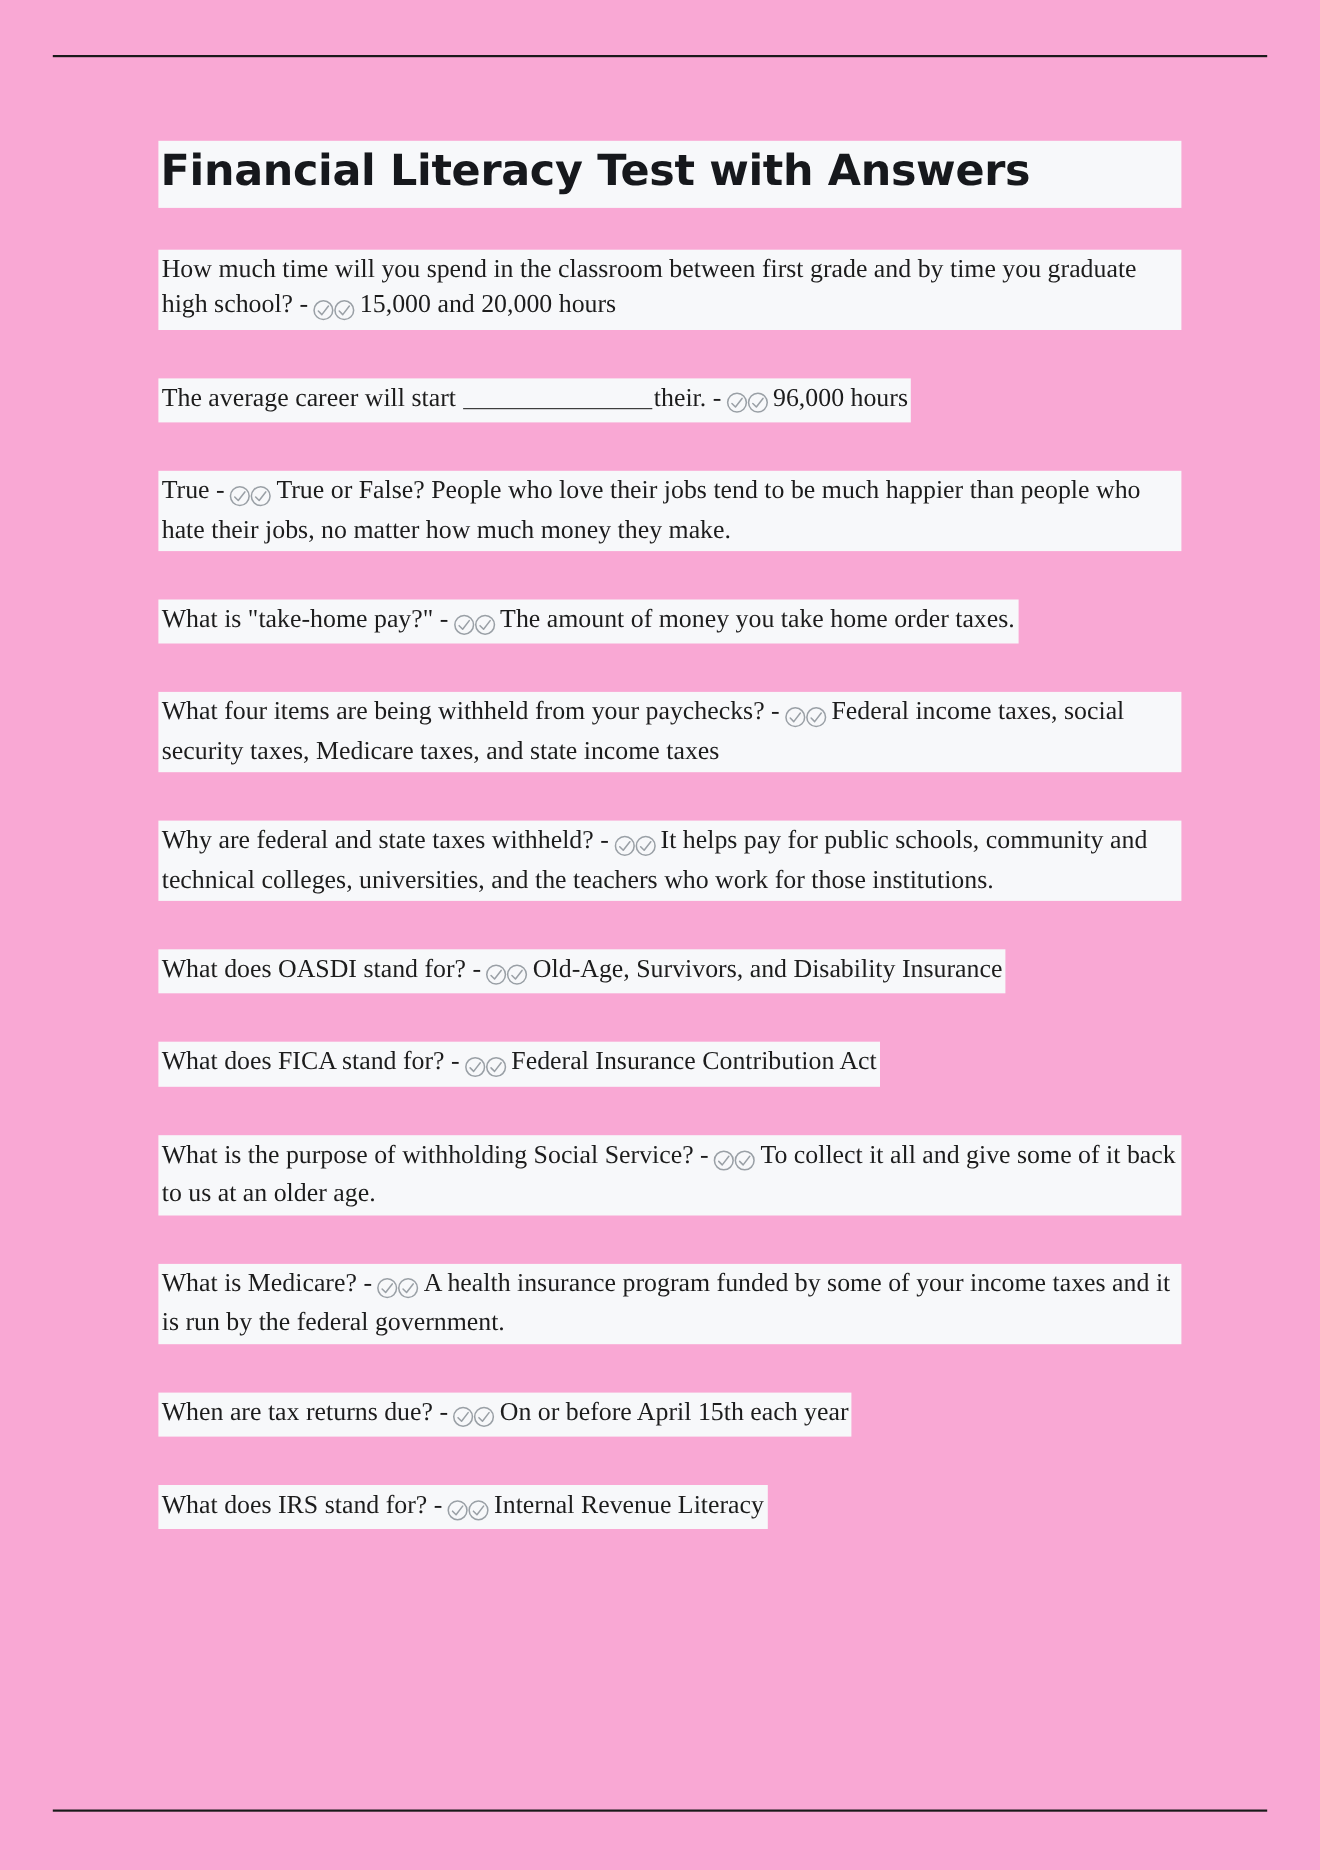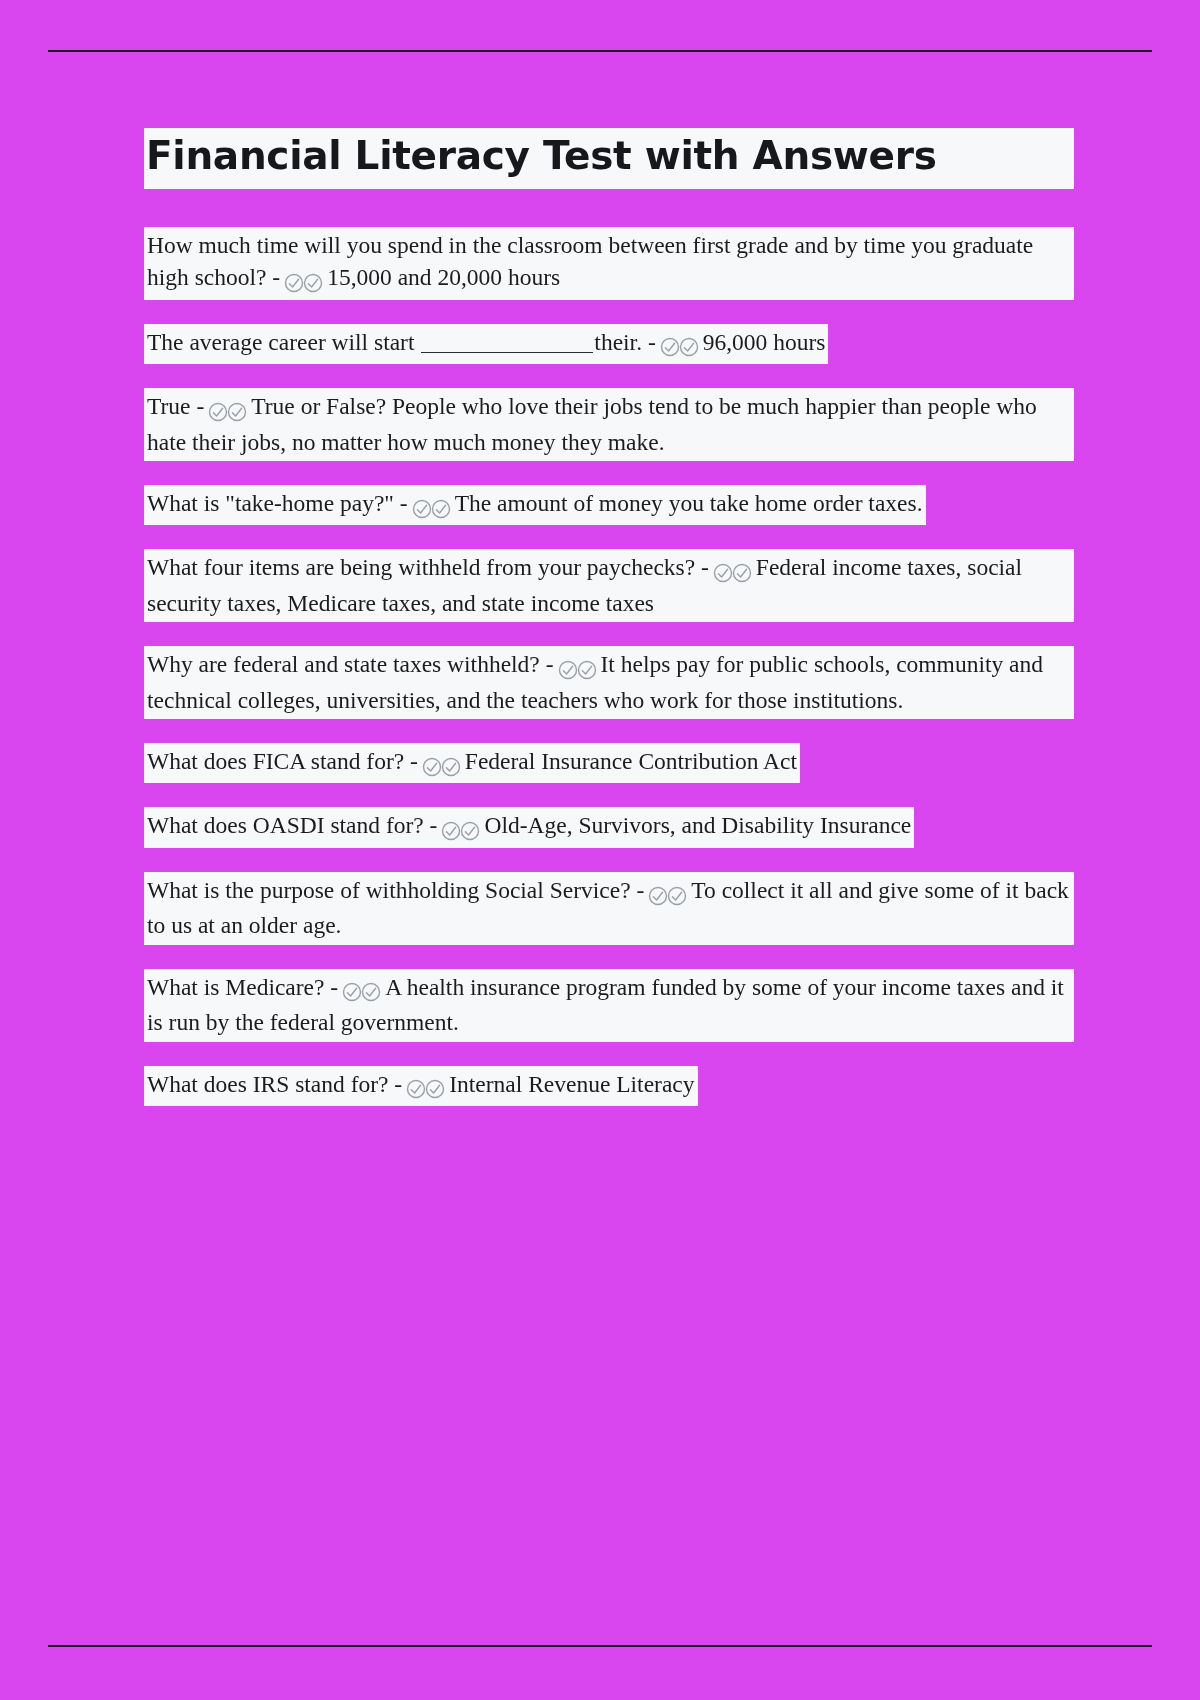--- a/index.html
+++ b/index.html
@@ -13,21 +13,21 @@
     font-family: "Liberation Serif", serif;
     color: #1a1a1a;
     position: relative;
     overflow: hidden;
   }
   .page {
     position: absolute;
     left: 0; top: 0;
     width: 1200px;
     height: 1700px;
-    background: #d946ef;
+    background: #f9a8d4;
   }
   .rule {
     position: absolute;
     left: 48px;
     width: 1104px;
     height: 2px;
     background: #1a1a1a;
   }
   .rule.top { top: 50px; }
   .rule.bottom { top: 1645px; }
@@ -57,21 +57,21 @@
     margin: 0 0 24px 0;
     padding: 2px 3px 3px 3px;
     background: #f7f8fa;
     color: #1c1c1c;
     text-align: left;
     display: inline-block;
     max-width: 100%;
     box-decoration-break: clone;
     -webkit-box-decoration-break: clone;
   }
-  .qa-wrap { display: block; }
+  .qa-wrap { display: block; margin-top: 20px; }
 
   .blank {
     display: inline-block;
     border-bottom: 1.5px solid #2a2a2a;
     width: 172px;
     height: 20px;
     verticaladn-align: bottom;
     vertical-align: -3px;
     margin: 0 1px;
   }
@@ -132,48 +132,55 @@
                 <circle cx="11" cy="11" r="8.5" fill="none" stroke="#9aa0a6" stroke-width="1.4"></circle>
                 <path d="M6.4 11.8 L9.6 15 L15.6 7.2" fill="none" stroke="#9aa0a6" stroke-width="1.4" stroke-linecap="round" stroke-linejoin="round"></path>
               </svg></span><span>Federal income taxes, social security taxes, Medicare taxes, and state income taxes</span></p></div>
         <div class="qa-wrap"><p class="qa"><span>Why are federal and state taxes withheld? -</span><span class="marks"><svg width="22" height="22" viewBox="0 0 22 22" aria-hidden="true">
                 <circle cx="11" cy="11" r="8.5" fill="none" stroke="#9aa0a6" stroke-width="1.4"></circle>
                 <path d="M6.4 11.8 L9.6 15 L15.6 7.2" fill="none" stroke="#9aa0a6" stroke-width="1.4" stroke-linecap="round" stroke-linejoin="round"></path>
               </svg><svg width="22" height="22" viewBox="0 0 22 22" aria-hidden="true">
                 <circle cx="11" cy="11" r="8.5" fill="none" stroke="#9aa0a6" stroke-width="1.4"></circle>
                 <path d="M6.4 11.8 L9.6 15 L15.6 7.2" fill="none" stroke="#9aa0a6" stroke-width="1.4" stroke-linecap="round" stroke-linejoin="round"></path>
               </svg></span><span>It helps pay for public schools, community and technical colleges, universities, and the teachers who work for those institutions.</span></p></div>
+        <div class="qa-wrap"><p class="qa"><span>What does OASDI stand for? -</span><span class="marks"><svg width="22" height="22" viewBox="0 0 22 22" aria-hidden="true">
+                <circle cx="11" cy="11" r="8.5" fill="none" stroke="#9aa0a6" stroke-width="1.4"></circle>
+                <path d="M6.4 11.8 L9.6 15 L15.6 7.2" fill="none" stroke="#9aa0a6" stroke-width="1.4" stroke-linecap="round" stroke-linejoin="round"></path>
+              </svg><svg width="22" height="22" viewBox="0 0 22 22" aria-hidden="true">
+                <circle cx="11" cy="11" r="8.5" fill="none" stroke="#9aa0a6" stroke-width="1.4"></circle>
+                <path d="M6.4 11.8 L9.6 15 L15.6 7.2" fill="none" stroke="#9aa0a6" stroke-width="1.4" stroke-linecap="round" stroke-linejoin="round"></path>
+              </svg></span><span>Old-Age, Survivors, and Disability Insurance</span></p></div>
         <div class="qa-wrap"><p class="qa"><span>What does FICA stand for? -</span><span class="marks"><svg width="22" height="22" viewBox="0 0 22 22" aria-hidden="true">
                 <circle cx="11" cy="11" r="8.5" fill="none" stroke="#9aa0a6" stroke-width="1.4"></circle>
                 <path d="M6.4 11.8 L9.6 15 L15.6 7.2" fill="none" stroke="#9aa0a6" stroke-width="1.4" stroke-linecap="round" stroke-linejoin="round"></path>
               </svg><svg width="22" height="22" viewBox="0 0 22 22" aria-hidden="true">
                 <circle cx="11" cy="11" r="8.5" fill="none" stroke="#9aa0a6" stroke-width="1.4"></circle>
                 <path d="M6.4 11.8 L9.6 15 L15.6 7.2" fill="none" stroke="#9aa0a6" stroke-width="1.4" stroke-linecap="round" stroke-linejoin="round"></path>
               </svg></span><span>Federal Insurance Contribution Act</span></p></div>
-        <div class="qa-wrap"><p class="qa"><span>What does OASDI stand for? -</span><span class="marks"><svg width="22" height="22" viewBox="0 0 22 22" aria-hidden="true">
-                <circle cx="11" cy="11" r="8.5" fill="none" stroke="#9aa0a6" stroke-width="1.4"></circle>
-                <path d="M6.4 11.8 L9.6 15 L15.6 7.2" fill="none" stroke="#9aa0a6" stroke-width="1.4" stroke-linecap="round" stroke-linejoin="round"></path>
-              </svg><svg width="22" height="22" viewBox="0 0 22 22" aria-hidden="true">
-                <circle cx="11" cy="11" r="8.5" fill="none" stroke="#9aa0a6" stroke-width="1.4"></circle>
-                <path d="M6.4 11.8 L9.6 15 L15.6 7.2" fill="none" stroke="#9aa0a6" stroke-width="1.4" stroke-linecap="round" stroke-linejoin="round"></path>
-              </svg></span><span>Old-Age, Survivors, and Disability Insurance</span></p></div>
         <div class="qa-wrap"><p class="qa"><span>What is the purpose of withholding Social Service? -</span><span class="marks"><svg width="22" height="22" viewBox="0 0 22 22" aria-hidden="true">
                 <circle cx="11" cy="11" r="8.5" fill="none" stroke="#9aa0a6" stroke-width="1.4"></circle>
                 <path d="M6.4 11.8 L9.6 15 L15.6 7.2" fill="none" stroke="#9aa0a6" stroke-width="1.4" stroke-linecap="round" stroke-linejoin="round"></path>
               </svg><svg width="22" height="22" viewBox="0 0 22 22" aria-hidden="true">
                 <circle cx="11" cy="11" r="8.5" fill="none" stroke="#9aa0a6" stroke-width="1.4"></circle>
                 <path d="M6.4 11.8 L9.6 15 L15.6 7.2" fill="none" stroke="#9aa0a6" stroke-width="1.4" stroke-linecap="round" stroke-linejoin="round"></path>
               </svg></span><span>To collect it all and give some of it back to us at an older age.</span></p></div>
         <div class="qa-wrap"><p class="qa"><span>What is Medicare? -</span><span class="marks"><svg width="22" height="22" viewBox="0 0 22 22" aria-hidden="true">
                 <circle cx="11" cy="11" r="8.5" fill="none" stroke="#9aa0a6" stroke-width="1.4"></circle>
                 <path d="M6.4 11.8 L9.6 15 L15.6 7.2" fill="none" stroke="#9aa0a6" stroke-width="1.4" stroke-linecap="round" stroke-linejoin="round"></path>
               </svg><svg width="22" height="22" viewBox="0 0 22 22" aria-hidden="true">
                 <circle cx="11" cy="11" r="8.5" fill="none" stroke="#9aa0a6" stroke-width="1.4"></circle>
                 <path d="M6.4 11.8 L9.6 15 L15.6 7.2" fill="none" stroke="#9aa0a6" stroke-width="1.4" stroke-linecap="round" stroke-linejoin="round"></path>
               </svg></span><span>A health insurance program funded by some of your income taxes and it is run by the federal government.</span></p></div>
+        <div class="qa-wrap"><p class="qa"><span>When are tax returns due? -</span><span class="marks"><svg width="22" height="22" viewBox="0 0 22 22" aria-hidden="true">
+                <circle cx="11" cy="11" r="8.5" fill="none" stroke="#9aa0a6" stroke-width="1.4"></circle>
+                <path d="M6.4 11.8 L9.6 15 L15.6 7.2" fill="none" stroke="#9aa0a6" stroke-width="1.4" stroke-linecap="round" stroke-linejoin="round"></path>
+              </svg><svg width="22" height="22" viewBox="0 0 22 22" aria-hidden="true">
+                <circle cx="11" cy="11" r="8.5" fill="none" stroke="#9aa0a6" stroke-width="1.4"></circle>
+                <path d="M6.4 11.8 L9.6 15 L15.6 7.2" fill="none" stroke="#9aa0a6" stroke-width="1.4" stroke-linecap="round" stroke-linejoin="round"></path>
+              </svg></span><span>On or before April 15th each year</span></p></div>
         <div class="qa-wrap"><p class="qa"><span>What does IRS stand for? -</span><span class="marks"><svg width="22" height="22" viewBox="0 0 22 22" aria-hidden="true">
                 <circle cx="11" cy="11" r="8.5" fill="none" stroke="#9aa0a6" stroke-width="1.4"></circle>
                 <path d="M6.4 11.8 L9.6 15 L15.6 7.2" fill="none" stroke="#9aa0a6" stroke-width="1.4" stroke-linecap="round" stroke-linejoin="round"></path>
               </svg><svg width="22" height="22" viewBox="0 0 22 22" aria-hidden="true">
                 <circle cx="11" cy="11" r="8.5" fill="none" stroke="#9aa0a6" stroke-width="1.4"></circle>
                 <path d="M6.4 11.8 L9.6 15 L15.6 7.2" fill="none" stroke="#9aa0a6" stroke-width="1.4" stroke-linecap="round" stroke-linejoin="round"></path>
               </svg></span><span>Internal Revenue Literacy</span></p></div>
       </div>
   </div>
 

